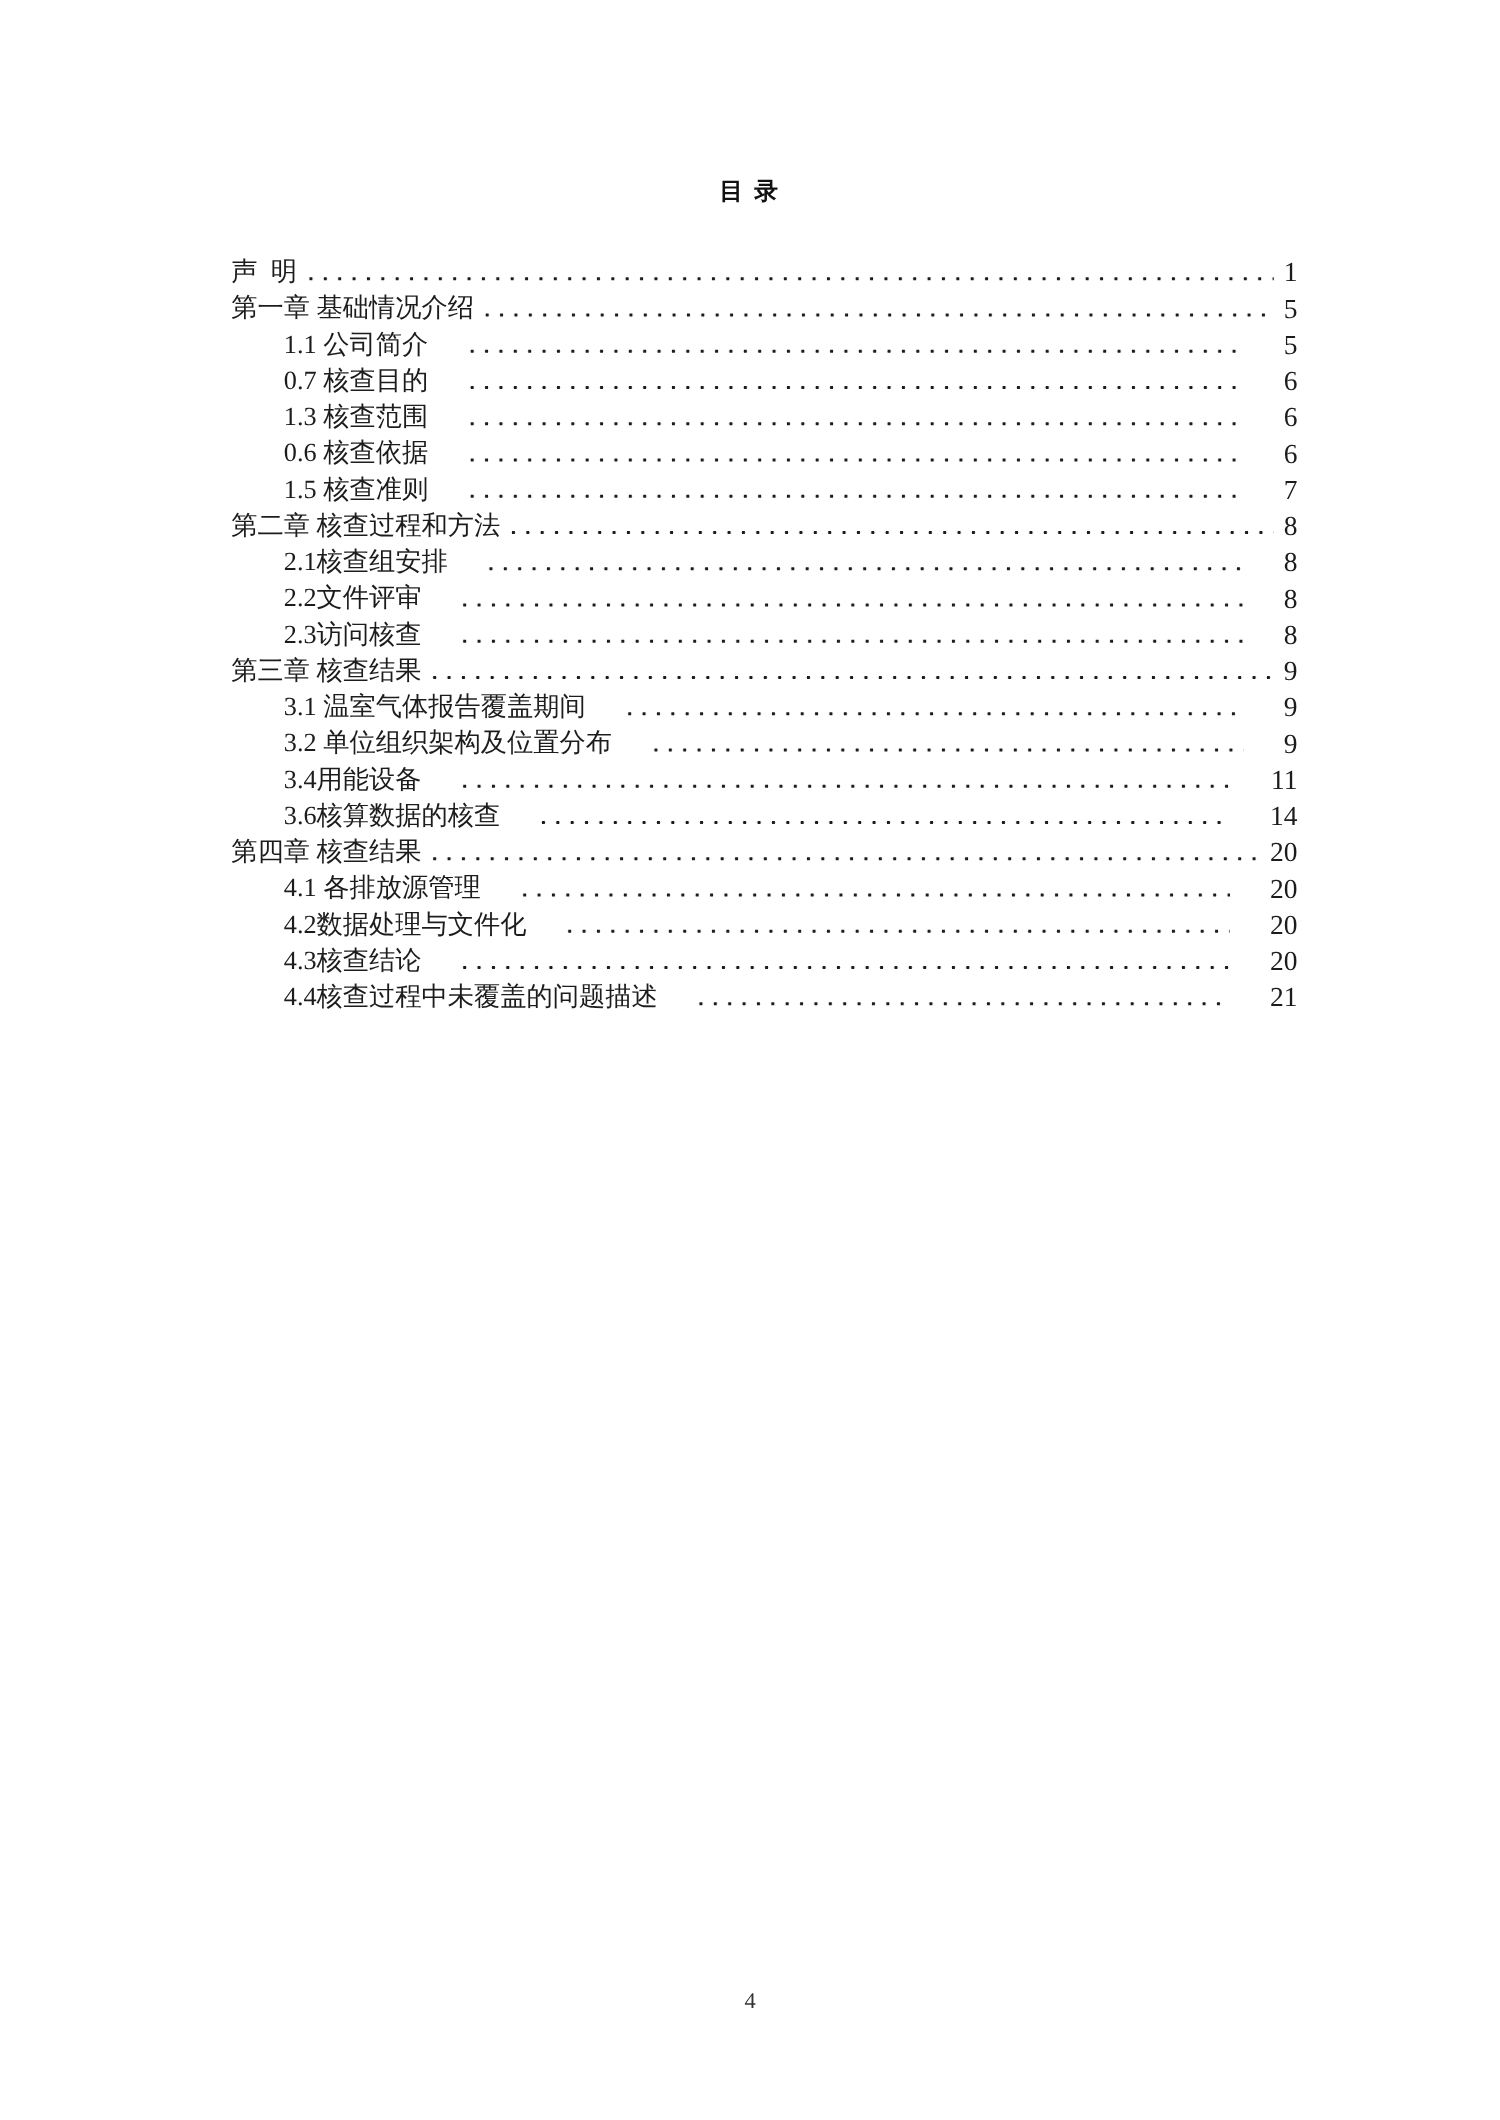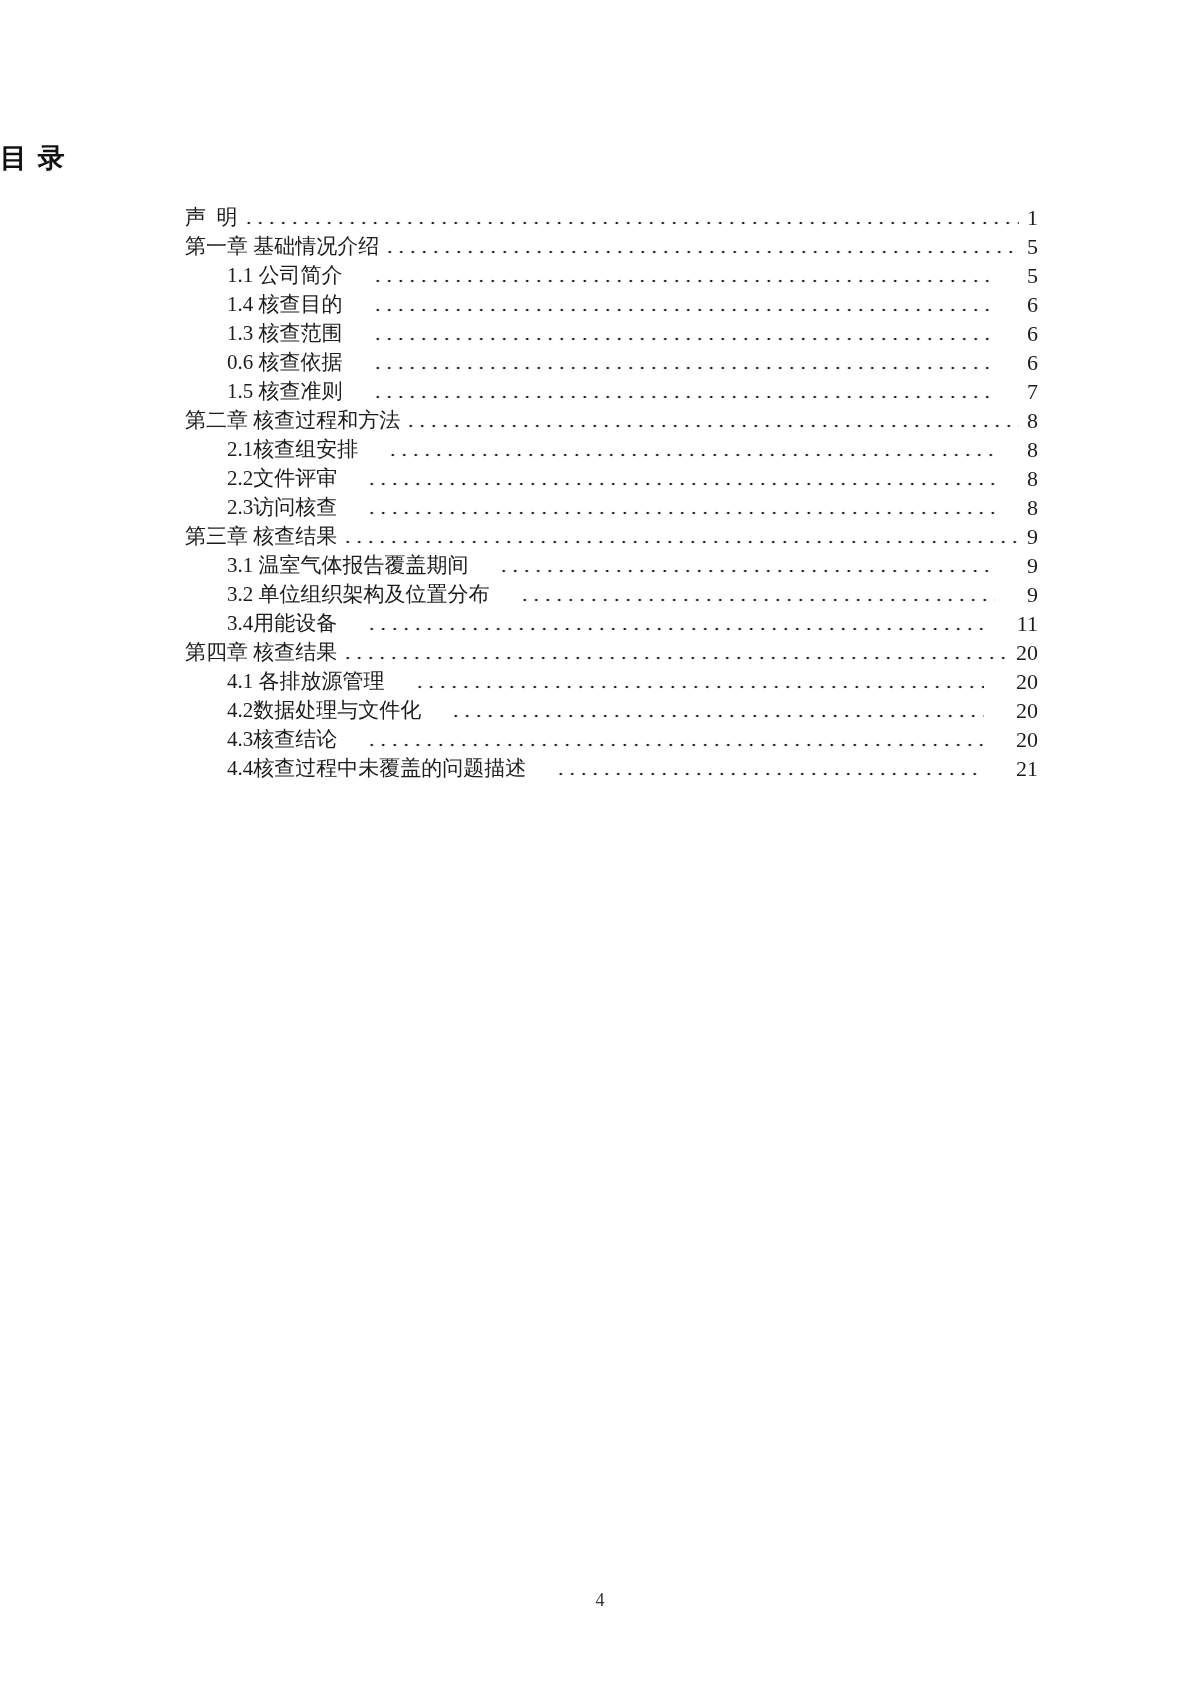--- a/index.html
+++ b/index.html
@@ -14,22 +14,22 @@
     background: #ffffff;
     color: #1c1c1c;
     font-family: "Liberation Serif", "DejaVu Serif", serif;
     overflow: hidden;
   }
   .doc-title {
     position: absolute;
     top: 140px;
     left: 0;
     width: 100%;
-    text-align: left;
-    font-size: 27px;
+    text-align: center;
+    font-size: 19px;
     font-weight: 600;
     letter-spacing: 2px;
     color: #111111;
     white-space: pre;
   }
   .toc-list {
     position: absolute;
     left: 185px;
     top: 203px;
     width: 853px;
@@ -93,21 +93,21 @@
     <span class="toc-label">第一章 基础情况介绍</span>
     <span class="toc-leader"></span>
     <span class="toc-page-num">5</span>
   </div>
       <div class="toc-row level-2">
     <span class="toc-label">1.1 公司简介</span>
     <span class="toc-leader"></span>
     <span class="toc-page-num">5</span>
   </div>
       <div class="toc-row level-2">
-    <span class="toc-label">1.4 核查目的</span>
+    <span class="toc-label">0.7 核查目的</span>
     <span class="toc-leader"></span>
     <span class="toc-page-num">6</span>
   </div>
       <div class="toc-row level-2">
     <span class="toc-label">1.3 核查范围</span>
     <span class="toc-leader"></span>
     <span class="toc-page-num">6</span>
   </div>
       <div class="toc-row level-2">
     <span class="toc-label">0.6 核查依据</span>
@@ -152,20 +152,25 @@
       <div class="toc-row level-2">
     <span class="toc-label">3.2 单位组织架构及位置分布</span>
     <span class="toc-leader"></span>
     <span class="toc-page-num">9</span>
   </div>
       <div class="toc-row level-2">
     <span class="toc-label">3.4用能设备</span>
     <span class="toc-leader"></span>
     <span class="toc-page-num">11</span>
   </div>
+      <div class="toc-row level-2">
+    <span class="toc-label">3.6核算数据的核查</span>
+    <span class="toc-leader"></span>
+    <span class="toc-page-num">14</span>
+  </div>
       <div class="toc-row level-1">
     <span class="toc-label">第四章 核查结果</span>
     <span class="toc-leader"></span>
     <span class="toc-page-num">20</span>
   </div>
       <div class="toc-row level-2">
     <span class="toc-label">4.1 各排放源管理</span>
     <span class="toc-leader"></span>
     <span class="toc-page-num">20</span>
   </div>

